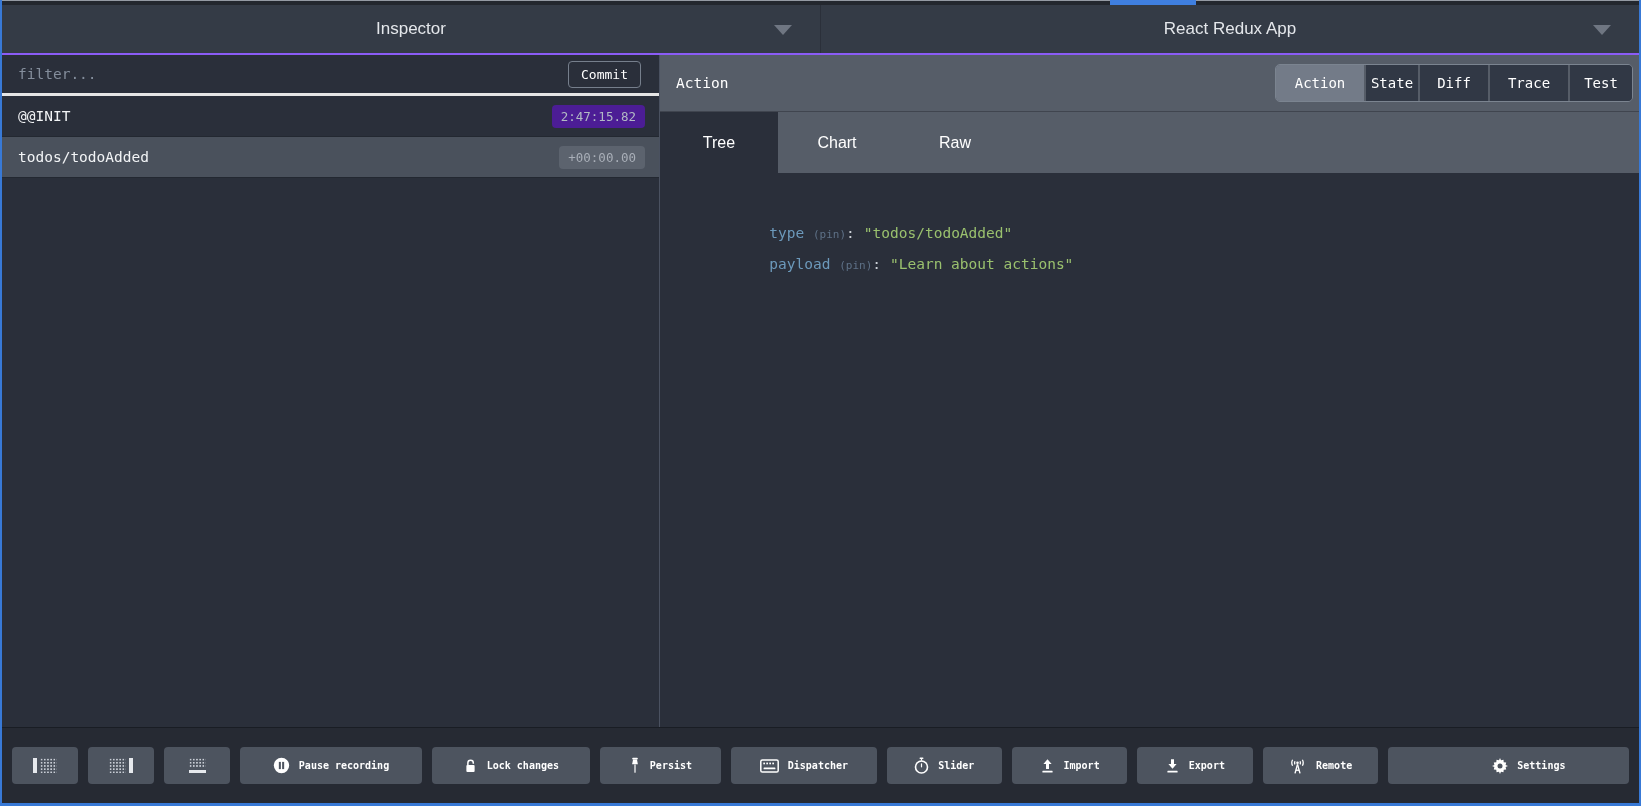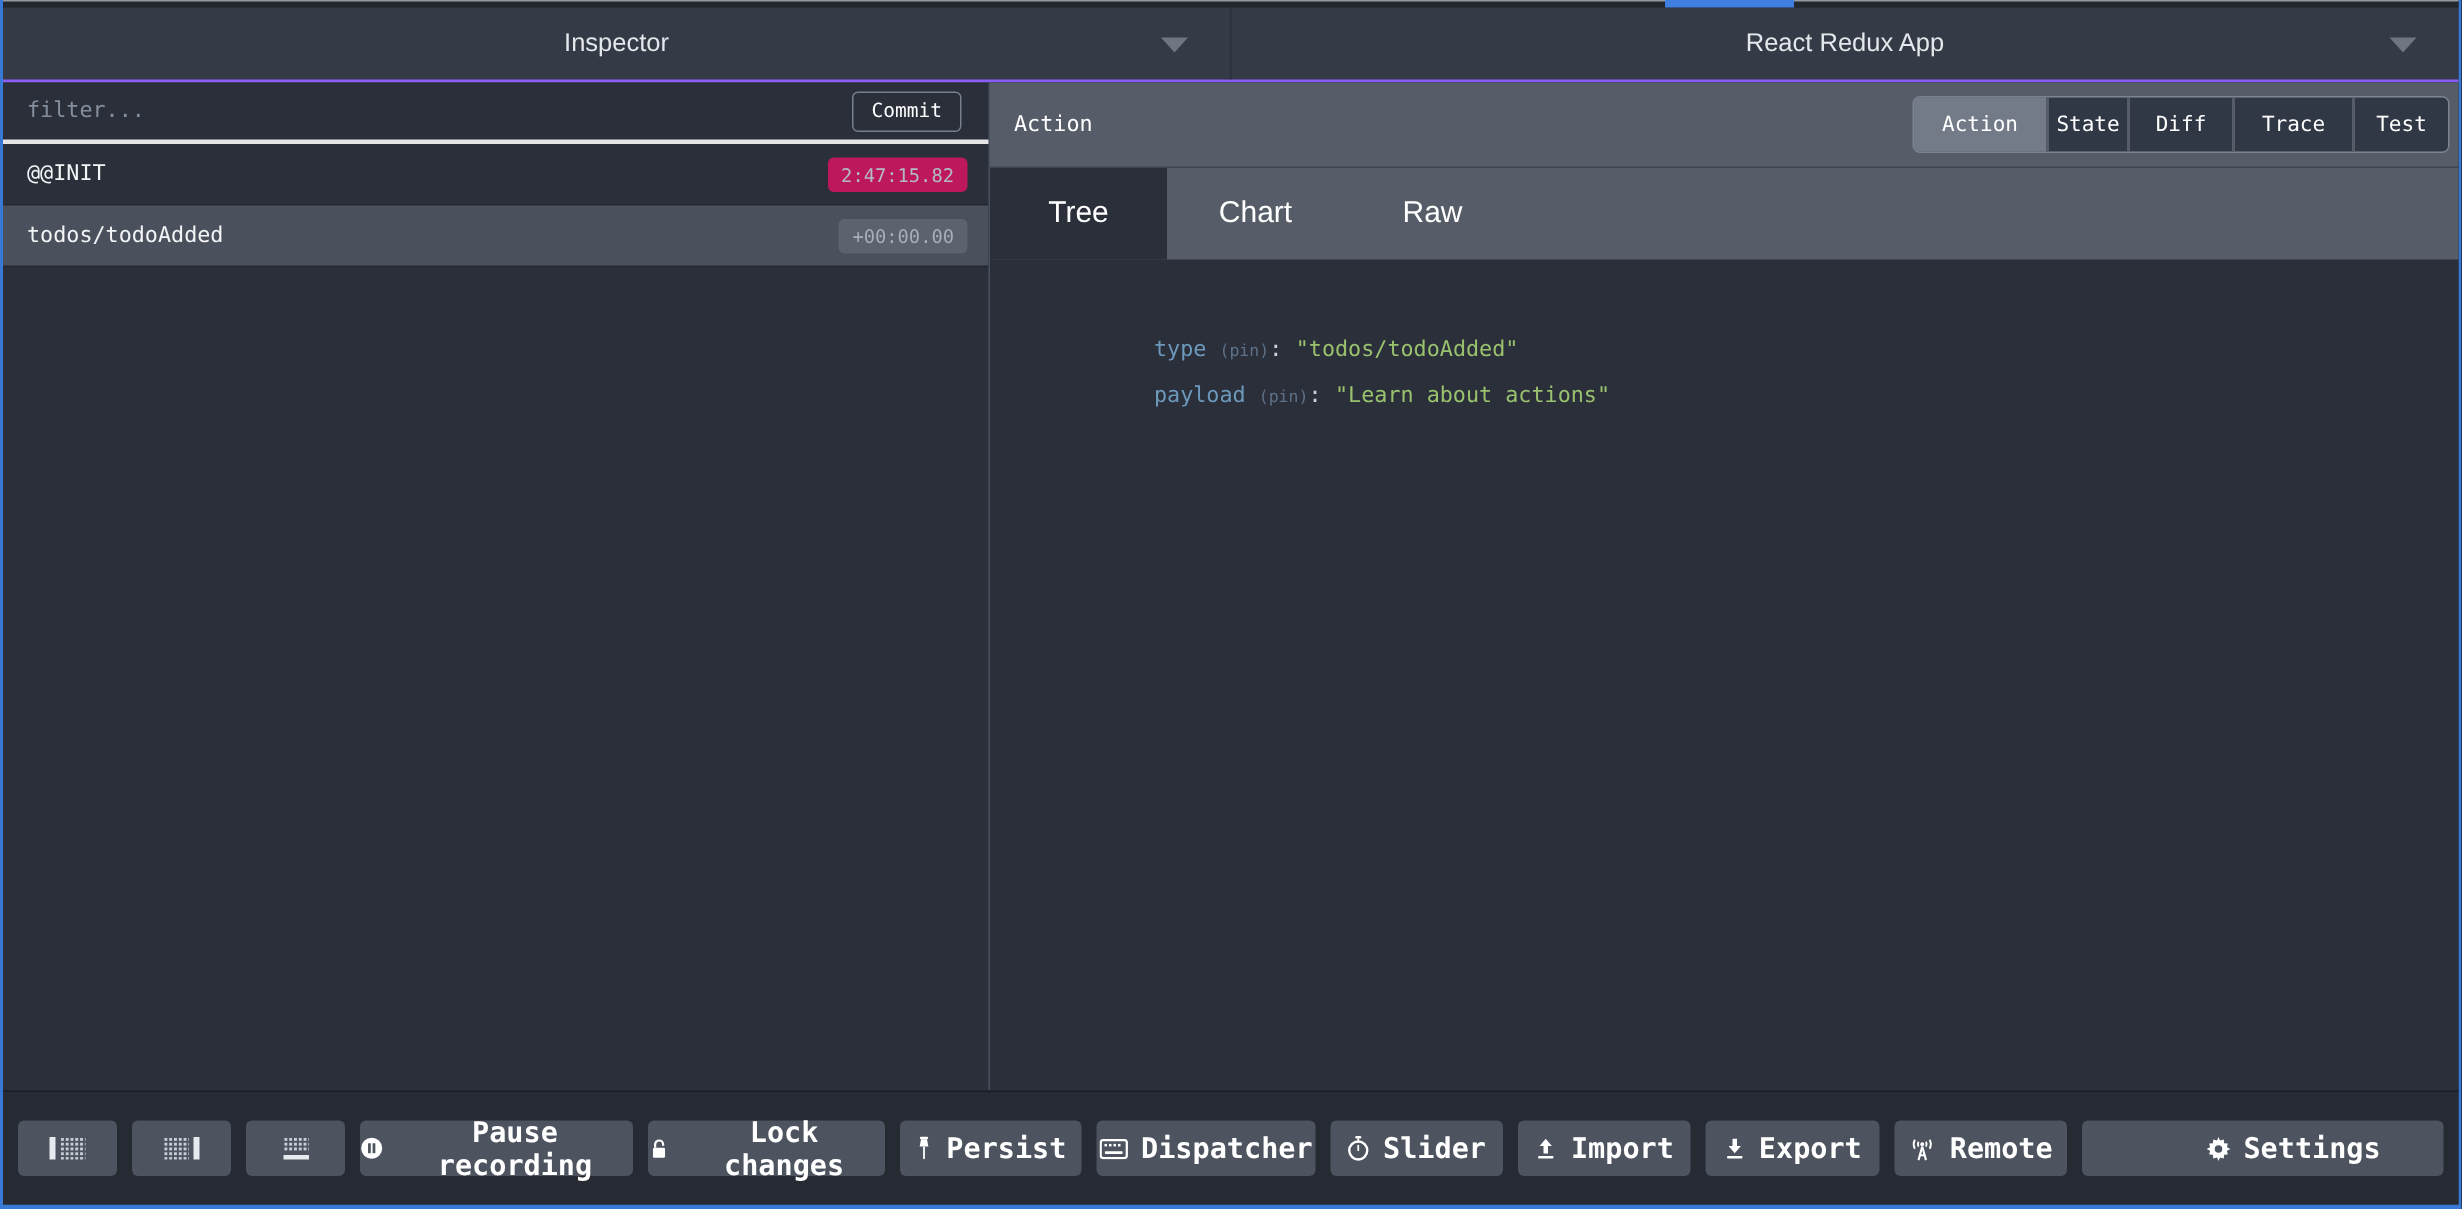--- a/index.html
+++ b/index.html
@@ -30,50 +30,50 @@
   .filter-row { height: 41px; flex: none; display: flex; align-items: center; padding: 0 18px 0 16px; border-bottom: 3px solid #e5e5e5; }
   .filter-input { flex: 1; background: transparent; border: none; outline: none; color: #e8eaee;
     font-family: "DejaVu Sans Mono", monospace; font-size: 14.5px; }
   .filter-input::placeholder { color: #848e9c; opacity: 1; }
   .commit-btn { background: transparent; border: 1px solid #767f8c; border-radius: 4px; color: #ffffff;
     font-family: "DejaVu Sans Mono", monospace; font-size: 13px; padding: 5px 12px; cursor: pointer; }
   .action-list { flex: 1; overflow: hidden; }
   .action-row { height: 41px; display: flex; align-items: center; padding: 0 14px 0 16px;
     border-bottom: 1px solid #232831; color: #f2f4f6; font-size: 14.5px; cursor: pointer; }
   .action-row.selected { background: #4a515c; }
-  .action-time { margin-left: auto; border-radius: 4px; padding: 4px 9px; font-size: 12.5px; background: #be185d; color: #b2bac4; }
+  .action-time { margin-left: auto; border-radius: 4px; padding: 4px 9px; font-size: 12.5px; background: #4c1d95; color: #b2bac4; }
   .action-row.selected .action-time { background: #5c636e; color: #a9afb8; }
   
   .right-panel { flex: 1 1 auto; display: flex; flex-direction: column; background: #2a2f3a; min-width: 0; }
   .action-bar { height: 57px; flex: none; background: #565d68; display: flex; align-items: center;
     padding-left: 16px; border-bottom: 1px solid #40454f; }
   .panel-title { color: #ffffff; font-size: 14.5px; }
   .tab-group { margin-left: auto; margin-right: 6px; display: flex; border: 1px solid #7b8490; border-radius: 5px; overflow: hidden; }
   .tab { background: #313845; color: #ffffff; font-size: 14px; text-align: center; padding: 10px 0; cursor: pointer;
     font-family: "DejaVu Sans Mono", monospace; border: none; }
   .tab + .tab { border-left: 2px solid #565d68; }
   .tab.selected { background: #737b88; }
   .tab.w-action { width: 88px; } .tab.w-state { width: 54px; } .tab.w-diff { width: 70px; }
   .tab.w-trace { width: 80px; } .tab.w-test { width: 64px; }
   .subtab-bar { height: 61px; flex: none; background: #565d68; display: flex; }
   .subtab { width: 118px; display: flex; align-items: center; justify-content: center; color: #ffffff;
-    font-family: "Liberation Sans", sans-serif; font-size: 20px; cursor: pointer; background: transparent; border: none; }
+    font-family: "Liberation Sans", sans-serif; font-size: 16px; cursor: pointer; background: transparent; border: none; }
   .subtab.selected { background: #2a2f3a; }
   .content { flex: 1; padding: 14px 0 0 22px; overflow: hidden; }
   .tree-row { height: 31px; line-height: 31px; font-size: 14.5px; white-space: pre; }
   .tree-key { color: #6c99bb; cursor: pointer; }
   .tree-pin { color: #5e7187; font-size: 11px; cursor: pointer; }
   .tree-colon { color: #ccd1d7; }
   .tree-value { color: #9ac16e; margin-left: 9px; }
   
   .toolbar { height: 76px; flex: none; background: #262a33; border-top: 1px solid #191d24;
     display: flex; align-items: center; padding: 0 10px; gap: 10px; }
   .tb-btn { height: 37px; background: #4d545f; border: none; border-radius: 4px; color: #ffffff;
     display: flex; align-items: center; justify-content: center; gap: 9px;
-    font-family: "DejaVu Sans Mono", monospace; font-weight: bold; font-size: 19px; cursor: pointer; }
+    font-family: "DejaVu Sans Mono", monospace; font-weight: bold; font-size: 10px; cursor: pointer; }
   .tb-btn.icon-only { width: 66px; flex: none; }
   .grow-150 { flex: 1.5 1 0; } .grow-130 { flex: 1.3 1 0; } .grow-100 { flex: 1 1 0; }
   .grow-120 { flex: 1.2 1 0; } .grow-095 { flex: 0.95 1 0; } .grow-165 { flex: 1.65 1 0; padding-left: 41px; }
   
   .lay { display: flex; align-items: stretch; height: 15px; }
   .lay-col { display: flex; flex-direction: column; align-items: stretch; width: 17px; }
   .dots { background-image: radial-gradient(#c9ced6 1px, transparent 1.15px); background-size: 3.2px 3.2px; }
   .dots-v { width: 17px; height: 15px; }
   .dots-h { width: 17px; height: 10px; }
   .bar-v { width: 3.5px; height: 15px; background: #e6e9ed; }

